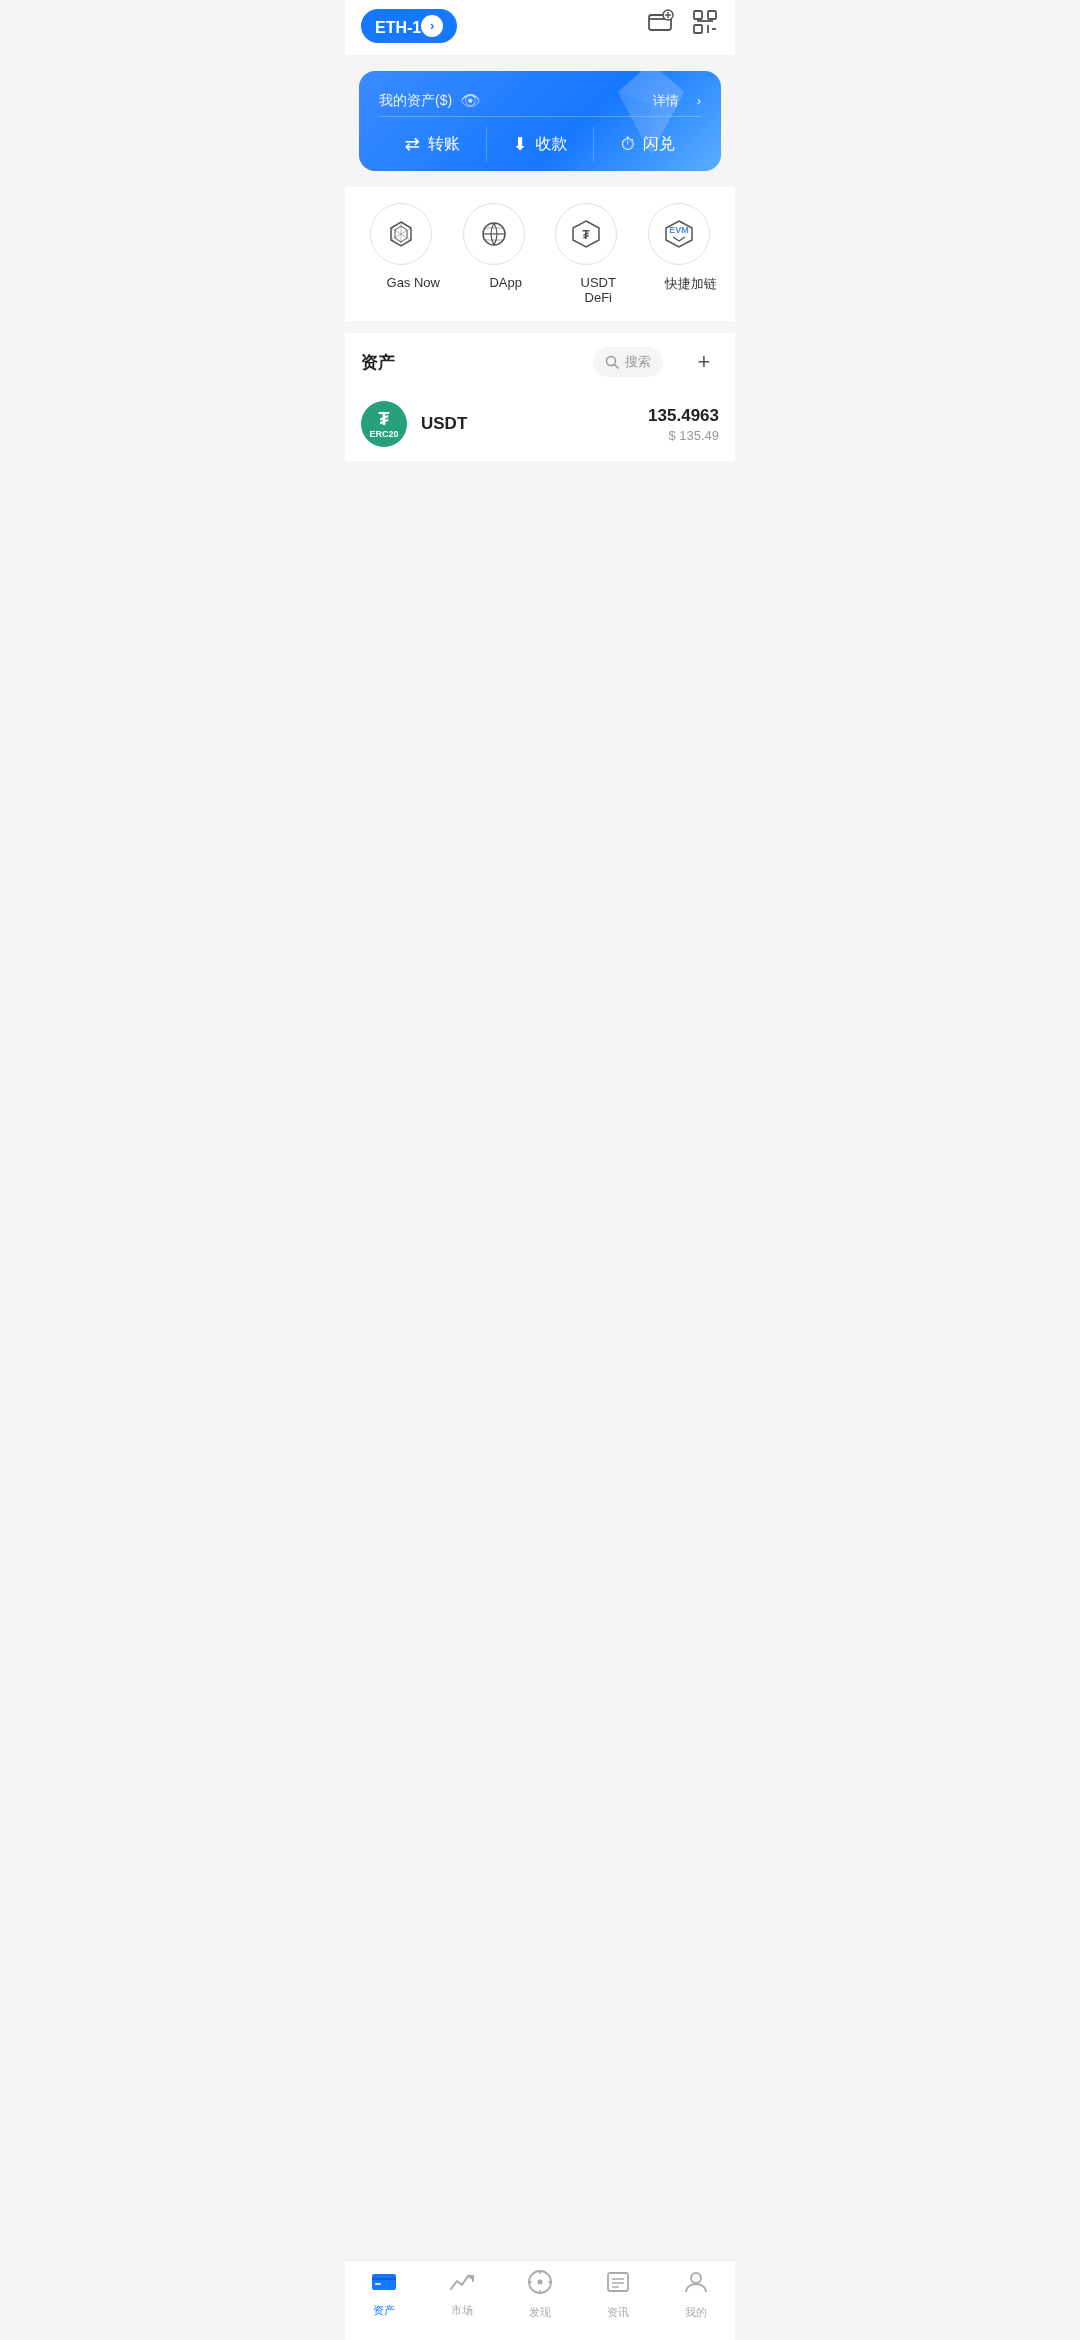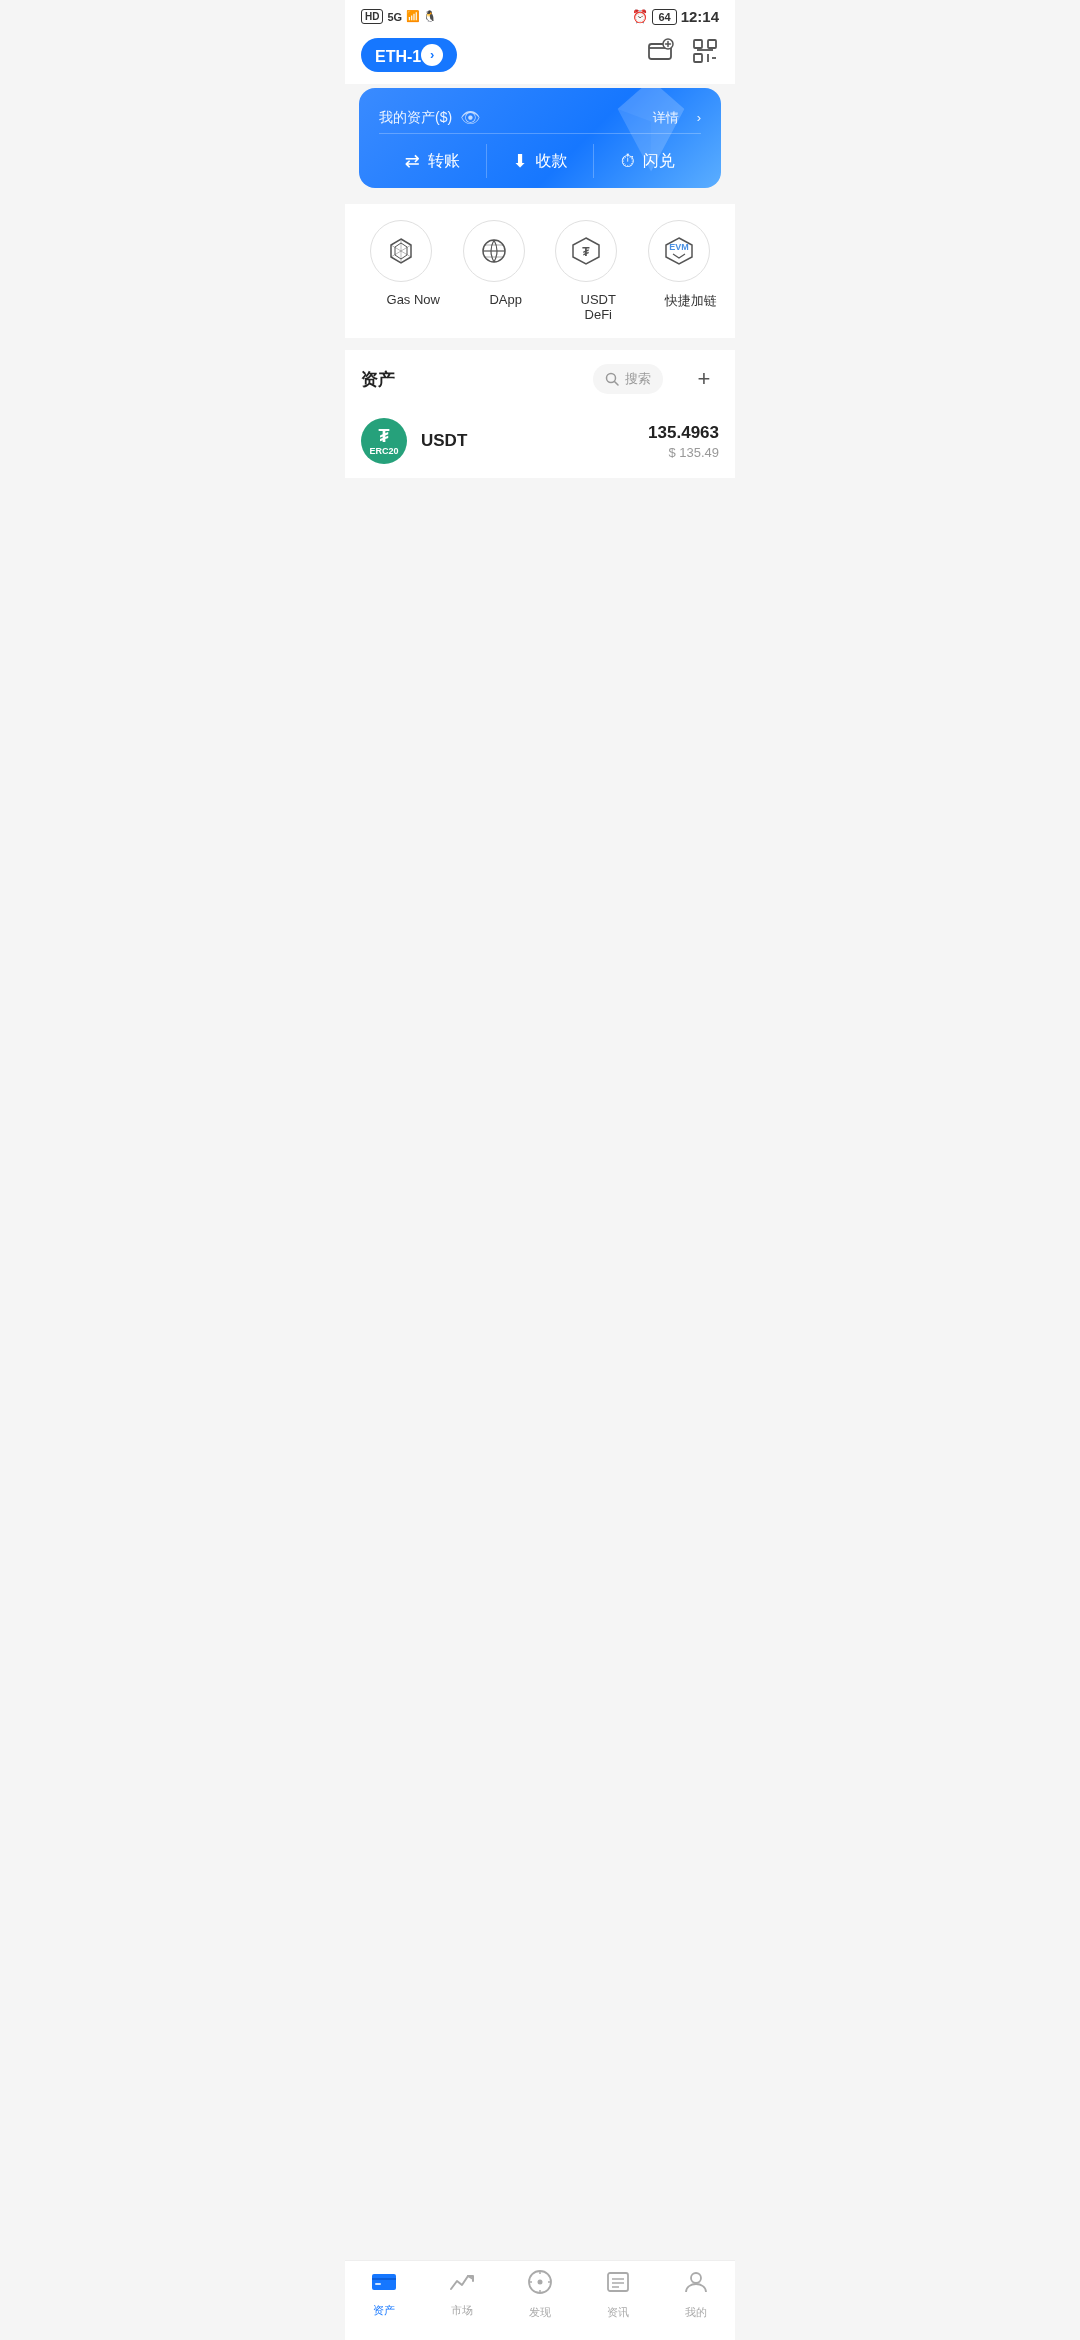--- a/index.html
+++ b/index.html
@@ -76,21 +76,21 @@
       gap: 16px;
     }
     .header-icon {
       font-size: 26px;
       color: #555;
       cursor: pointer;
     }
 
     
     .asset-card {
-      margin: 4px 14px 16px;
+      margin: 16px 14px 16px;
       background: linear-gradient(135deg, #3a8bff 0%, #1677ff 60%, #5baeff 100%);
       border-radius: 16px;
       padding: 20px 20px 0;
       position: relative;
       overflow: hidden;
       color: #fff;
     }
     .asset-card-top {
       display: flex;
       justify-content: space-between;
@@ -339,33 +339,20 @@
 
     .page-content {
       padding-bottom: 80px;
     }
   </style>
 </head>
 <body>
 
 <div class="page-content">
 
-  <div class="status-bar">
-    <div class="status-left">
-      <span style="border:1.5px solid #333;border-radius:3px;padding:1px 3px;font-size:10px;font-weight:700;">HD</span>
-      <span style="font-weight:700;font-size:11px;">5G</span>
-      <span>📶</span>
-      <span>🐧</span>
-    </div>
-    <div class="status-right">
-      <span>⏰</span>
-      <span style="border:1.5px solid #333;border-radius:3px;padding:1px 5px;font-size:11px;">64</span>
-      <span style="font-size:15px;font-weight:700;">12:14</span>
-    </div>
-  </div>
 
   <div class="header">
     <div class="network-badge">
       <span>ETH-1</span>
       <div class="arrow-circle">›</div>
     </div>
     <div class="header-icons">
       <span class="header-icon">
         
         <svg width="28" height="28" viewBox="0 0 28 28" fill="none">

